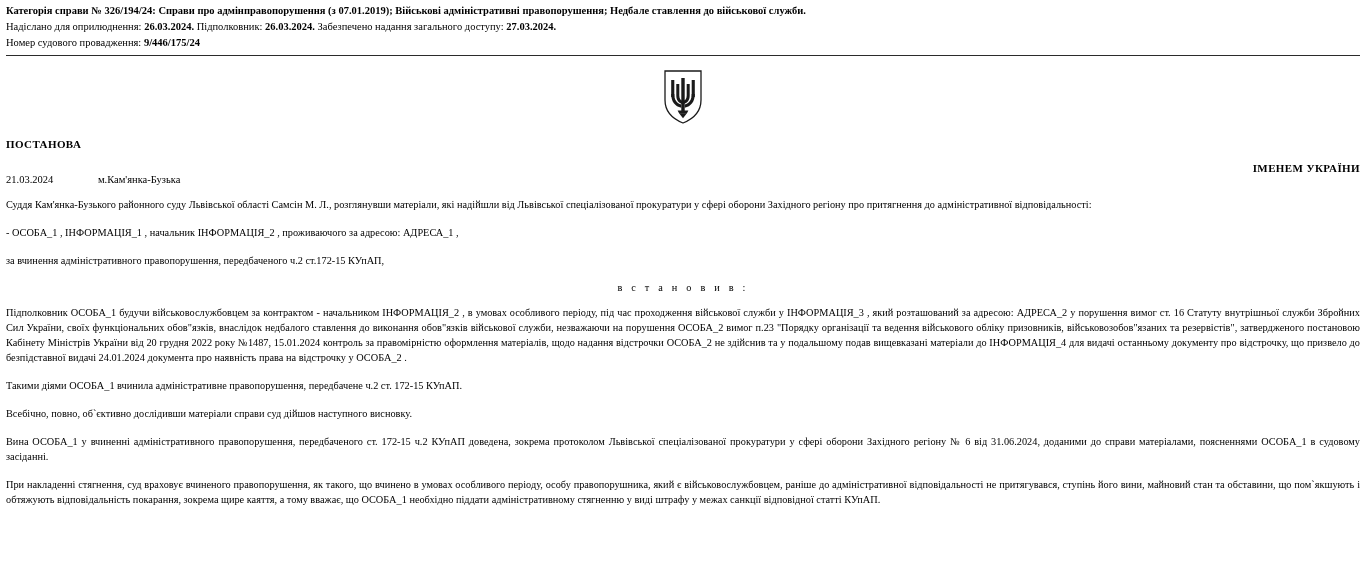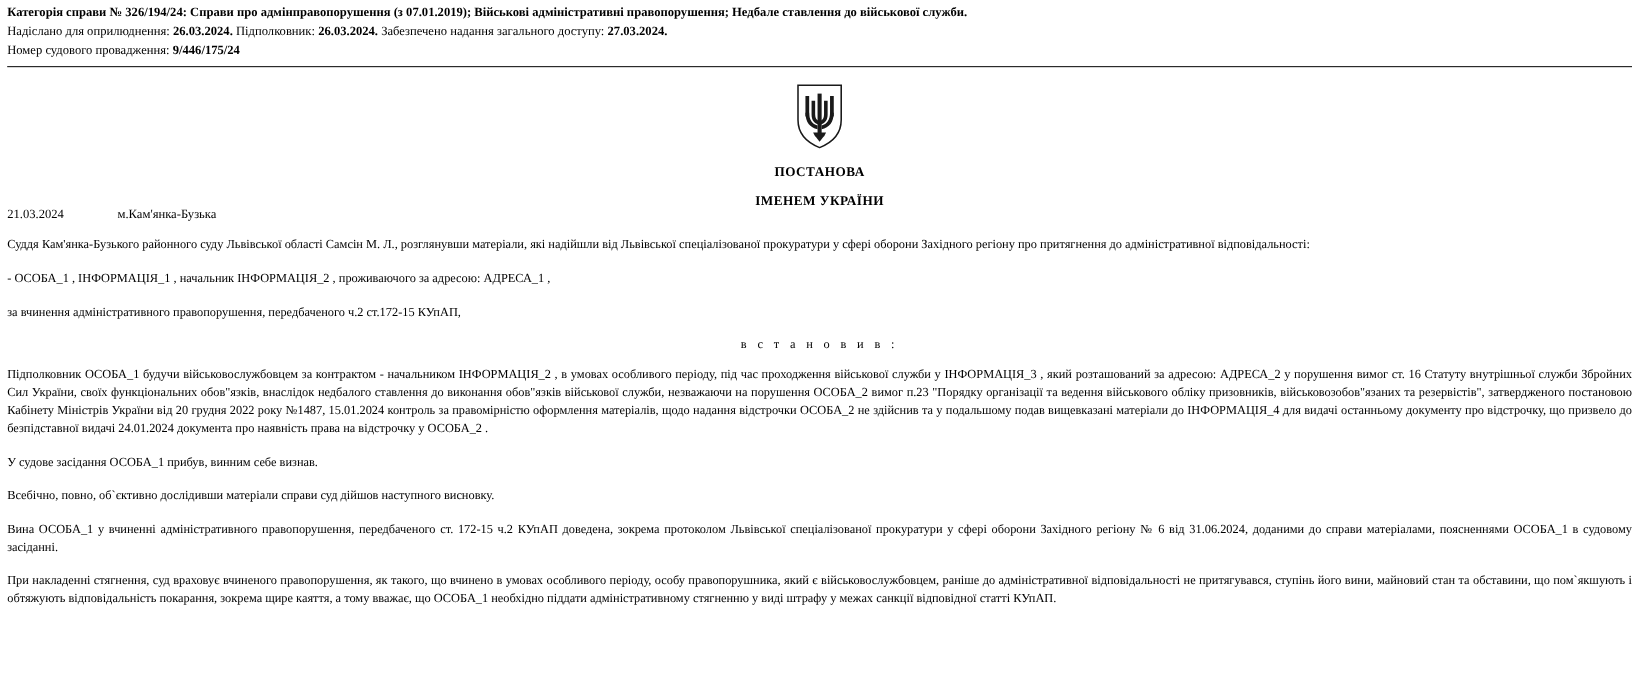--- a/index.html
+++ b/index.html
@@ -57,28 +57,28 @@
     text-align: right;
     font-size: 10.5px;
     line-height: 1.05;
     margin-top: 10px;
     padding-right: 4px;
   }
   .case-nums div { margin-bottom: 9px; }
 
   
   .doc-title {
-    text-align: center;
+    text-align: left;
     font-weight: bold;
     font-size: 11px;
     letter-spacing: 0.4px;
     margin-top: 10px;
   }
   .doc-subtitle {
-    text-align: center;
+    text-align: right;
     font-weight: bold;
     font-size: 11px;
     letter-spacing: 0.4px;
     margin-top: 12px;
   }
 
   
   .dateplace {
     font-size: 10.5px;
     margin-bottom: 0;
@@ -154,18 +154,18 @@
     <span class="place">м.Кам'янка-Бузька</span>
   </div>
 
   <p class="body">Суддя Кам'янка-Бузького районного суду Львівської області Самсін М. Л., розглянувши матеріали, які надійшли від Львівської спеціалізованої прокуратури у сфері оборони Західного регіону про притягнення до адміністративної відповідальності:</p>
   <p class="body">- ОСОБА_1 , ІНФОРМАЦІЯ_1 , начальник ІНФОРМАЦІЯ_2 , проживаючого за адресою: АДРЕСА_1 ,</p>
   <p class="body">за вчинення адміністративного правопорушення, передбаченого ч.2 ст.172-15 КУпАП,</p>
 
   <div class="section-word">в с т а н о в и в :</div>
 
   <p class="body">Підполковник ОСОБА_1 будучи військовослужбовцем за контрактом - начальником ІНФОРМАЦІЯ_2 , в умовах особливого періоду, під час проходження військової служби у ІНФОРМАЦІЯ_3 , який розташований за адресою: АДРЕСА_2 у порушення вимог ст. 16 Статуту внутрішньої служби Збройних Сил України, своїх функціональних обов"язків, внаслідок недбалого ставлення до виконання обов"язків військової служби, незважаючи на порушення ОСОБА_2 вимог п.23 "Порядку організації та ведення військового обліку призовників, військовозобов"язаних та резервістів", затвердженого постановою Кабінету Міністрів України від 20 грудня 2022 року №1487, 15.01.2024 контроль за правомірністю оформлення матеріалів, щодо надання відстрочки ОСОБА_2 не здійснив та у подальшому подав вищевказані матеріали до ІНФОРМАЦІЯ_4 для видачі останньому документу про відстрочку, що призвело до безпідставної видачі 24.01.2024 документа про наявність права на відстрочку у ОСОБА_2 .</p>
-  <p class="body">У судове засідання ОСОБА_1 прибув, винним себе визнав.</p>
+  <p class="body">Такими діями ОСОБА_1 вчинила адміністративне правопорушення, передбачене ч.2 ст. 172-15 КУпАП.</p>
   <p class="body">Всебічно, повно, об`єктивно дослідивши матеріали справи суд дійшов наступного висновку.</p>
   <p class="body">Вина ОСОБА_1 у вчиненні адміністративного правопорушення, передбаченого ст. 172-15 ч.2 КУпАП доведена, зокрема протоколом Львівської спеціалізованої прокуратури у сфері оборони Західного регіону № 6 від 31.06.2024, доданими до справи матеріалами, поясненнями ОСОБА_1 в судовому засіданні.</p>
   <p class="body">При накладенні стягнення, суд враховує вчиненого правопорушення, як такого, що вчинено в умовах особливого періоду, особу правопорушника, який є військовослужбовцем, раніше до адміністративної відповідальності не притягувався, ступінь його вини, майновий стан та обставини, що пом`якшують і обтяжують відповідальність покарання, зокрема щире каяття, а тому вважає, що ОСОБА_1 необхідно піддати адміністративному стягненню у виді штрафу у межах санкції відповідної статті КУпАП.</p>
 
 </div>
 
 </body></html>

